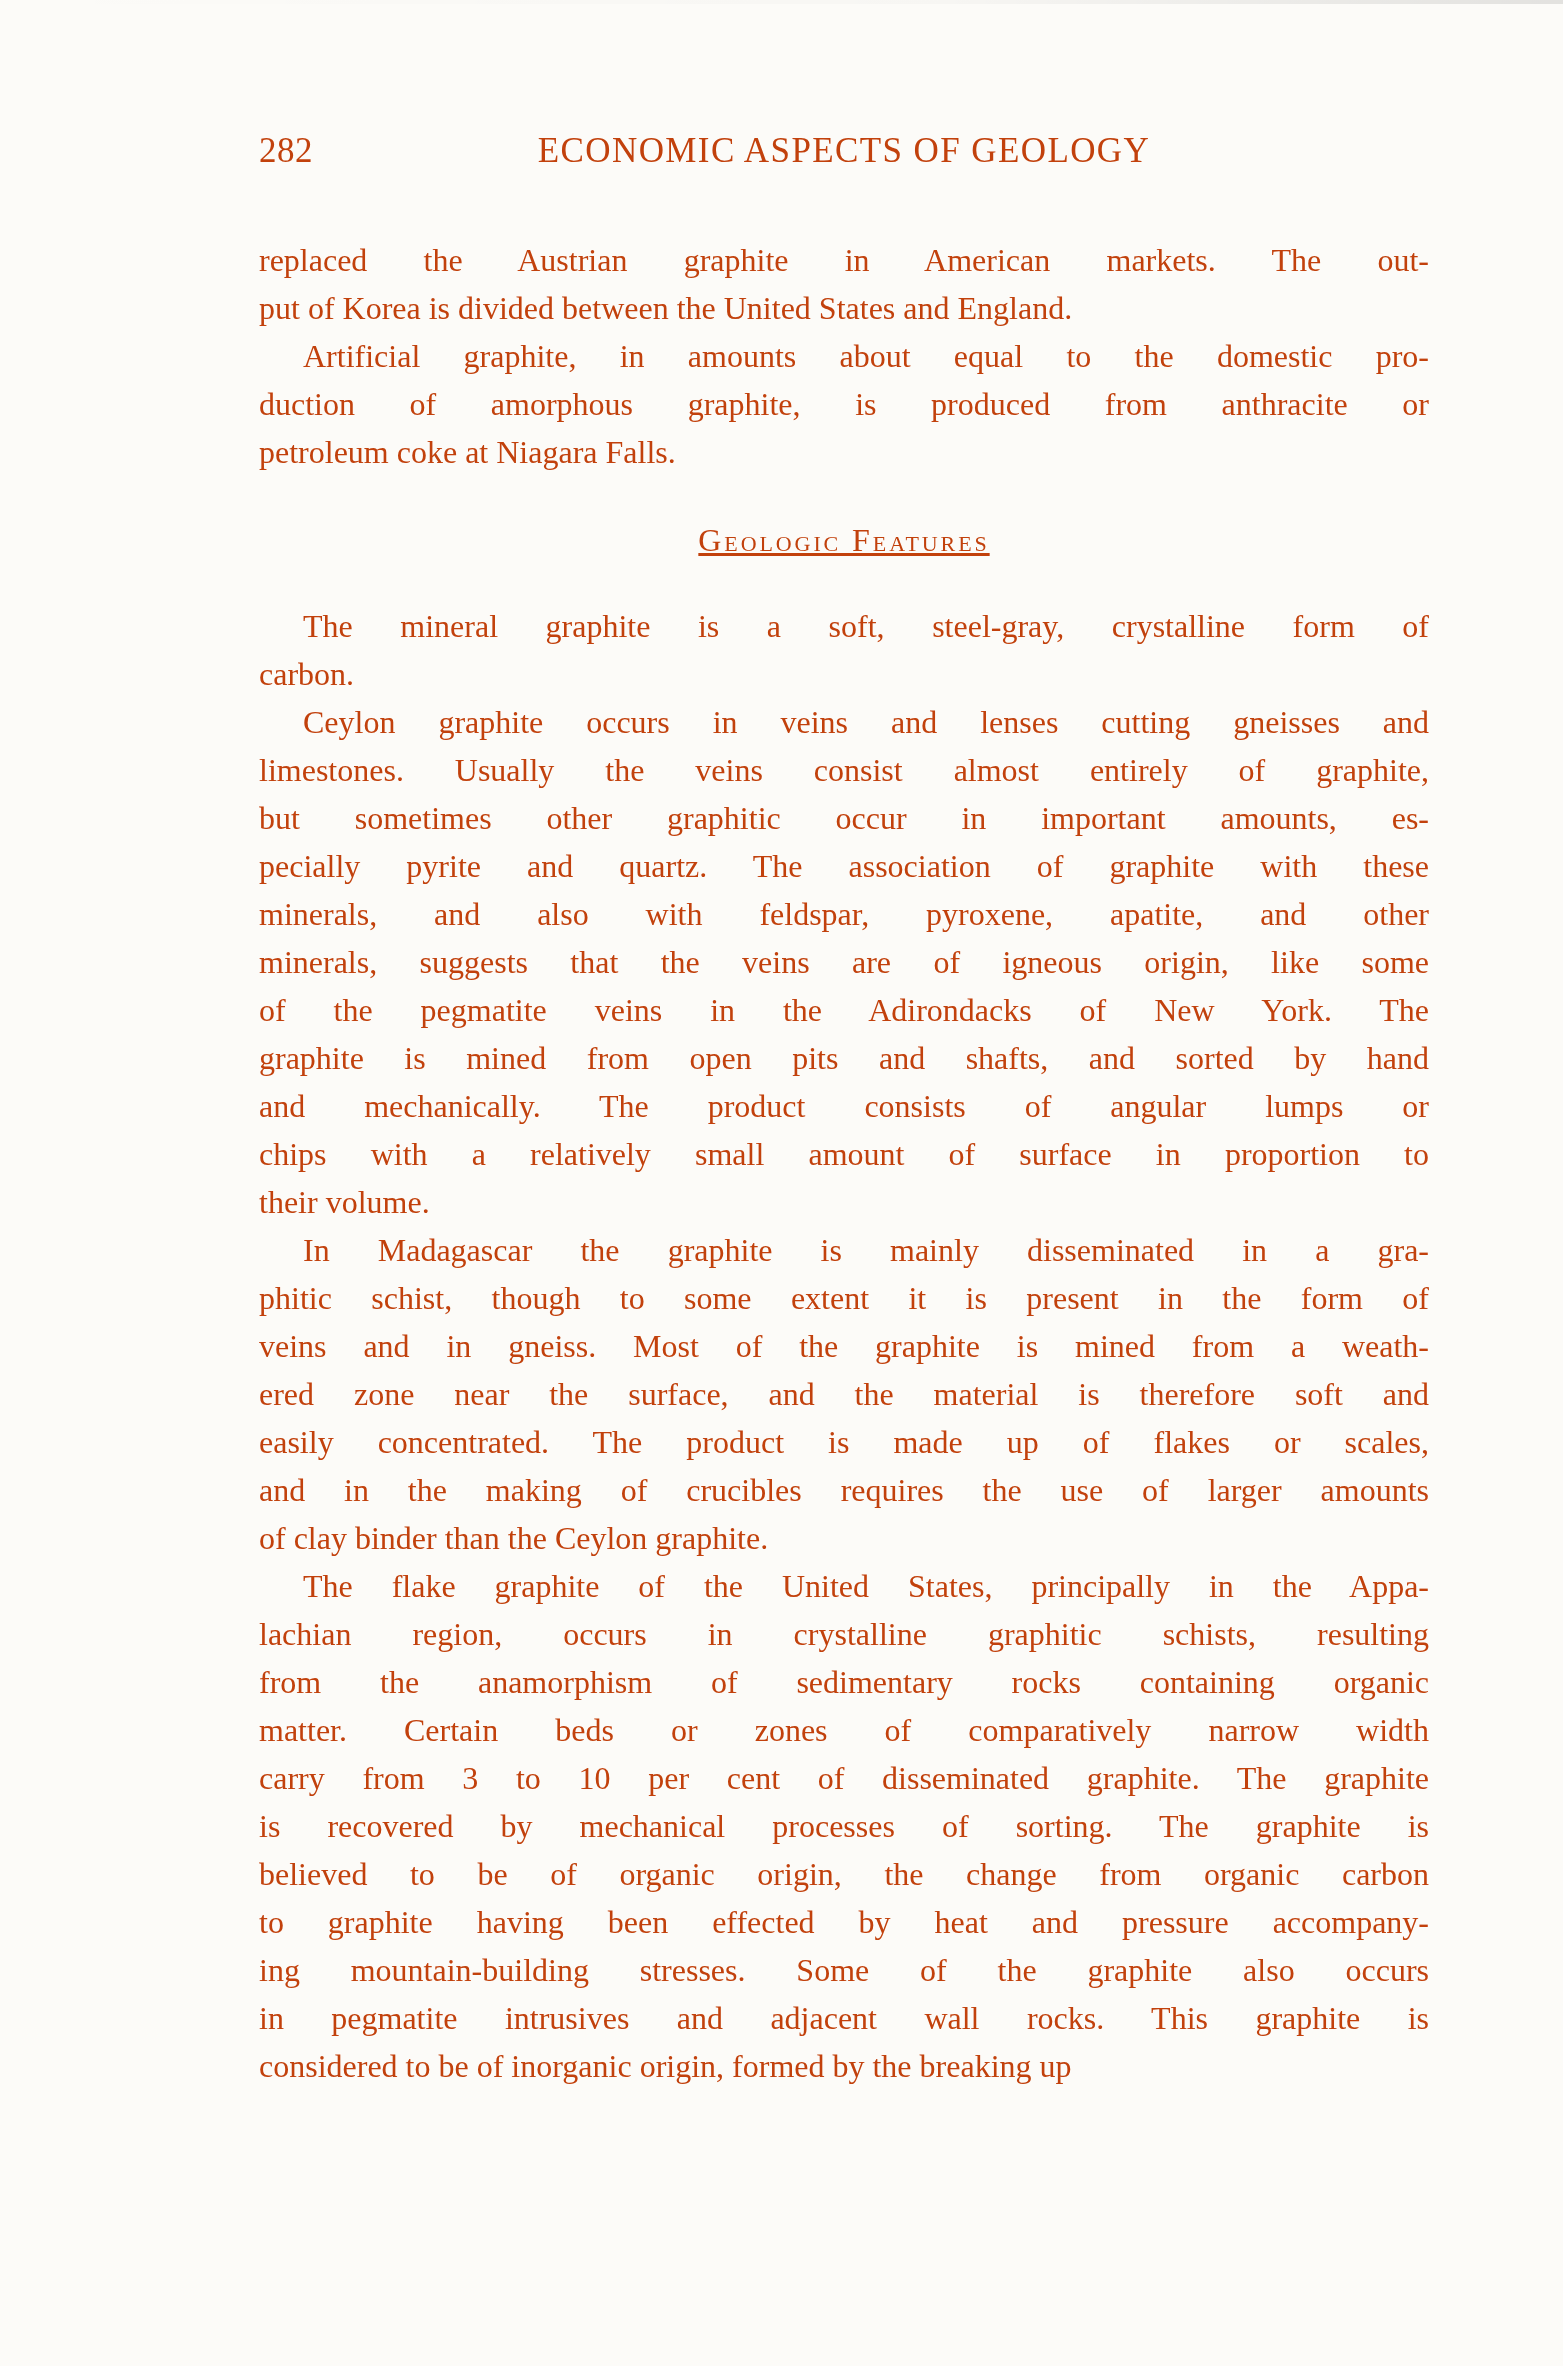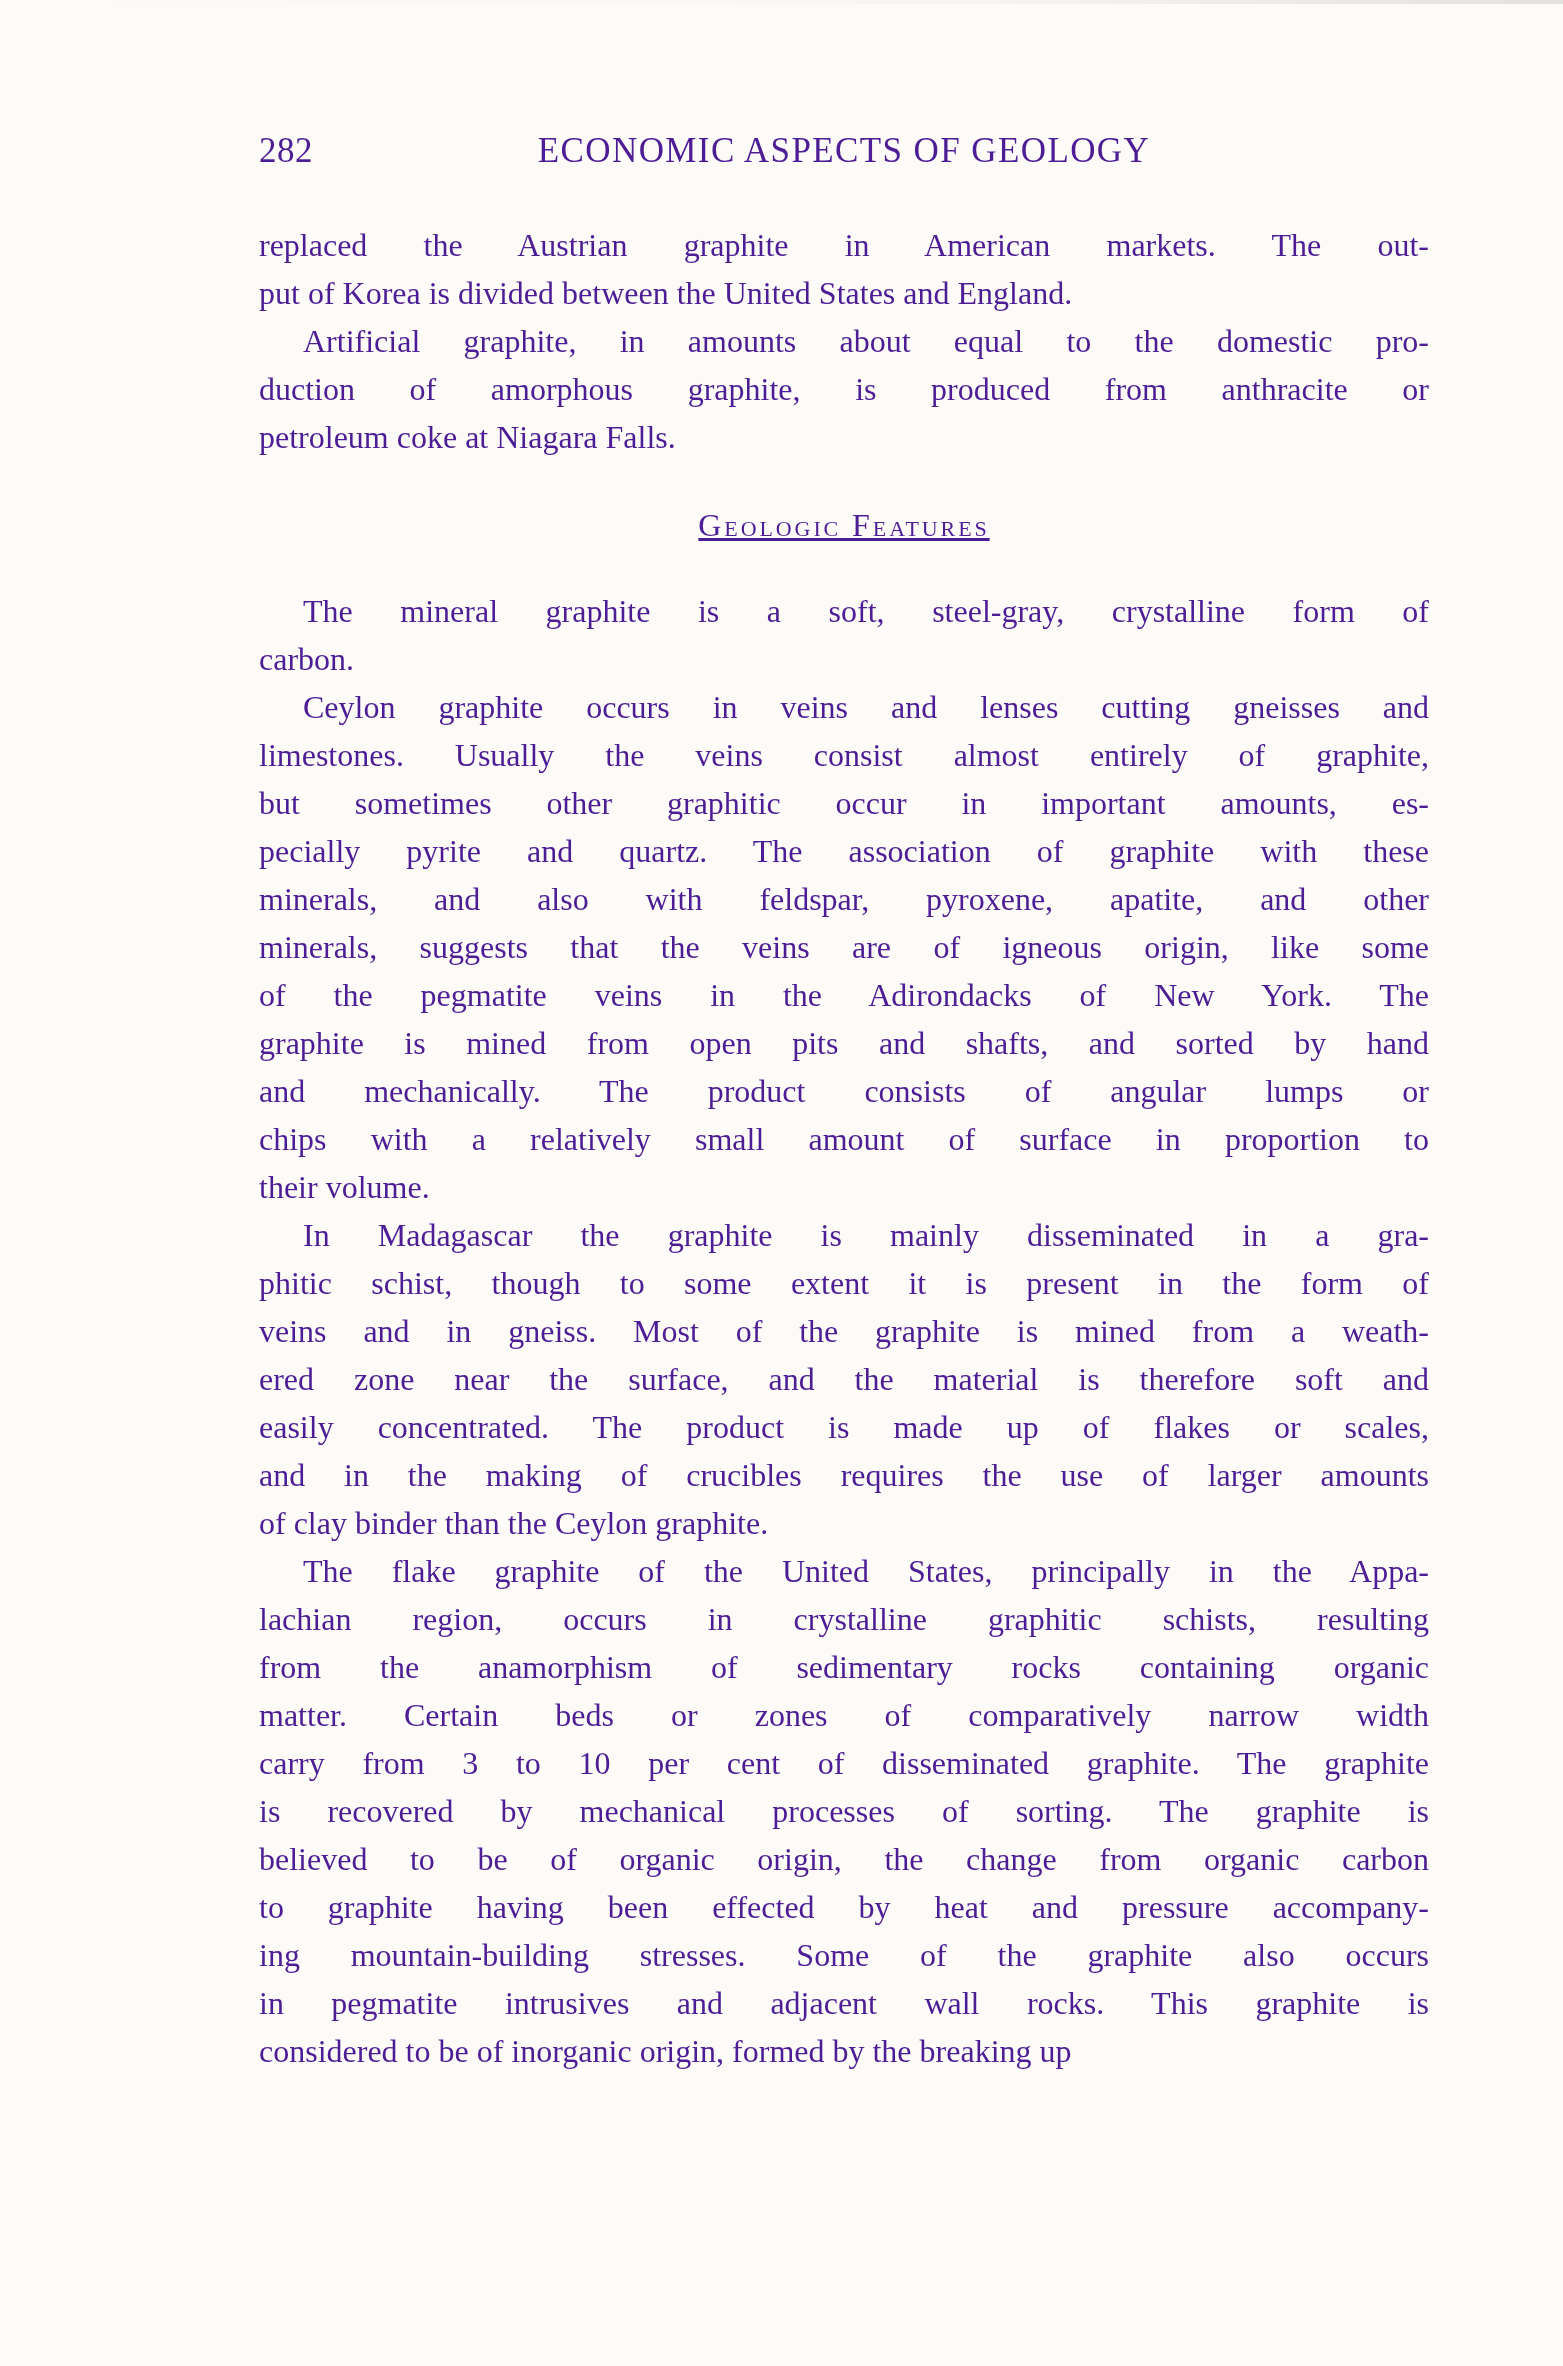--- a/index.html
+++ b/index.html
@@ -8,38 +8,38 @@
     background: #e8e6e1;
   }
   .page {
     position: relative;
     width: 1564px;
     height: 2366px;
     margin: 0 auto;
     background: #fcfbf8;
     overflow: hidden;
     font-family: "Liberation Serif", "DejaVu Serif", serif;
-    color: #4c1d95;
+    color: #c2410c;
   }
   .running-head {
     position: relative;
     margin: 131px 135px 0 259px;
     height: 46px;
     font-size: 35px;
     letter-spacing: 1.4px;
     text-align: center;
   }
   .running-head .pagenum {
     position: absolute;
     left: 0;
     top: 0;
     letter-spacing: 0.5px;
   }
   .text-block {
-    margin: 44px 135px 0 259px;
+    margin: 59px 135px 0 259px;
     width: 1170px;
     font-size: 32px;
     line-height: 48px;
   }
   .paragraph { margin: 0; }
   .line {
     text-align: justify;
     text-align-last: justify;
     white-space: normal;
   }

